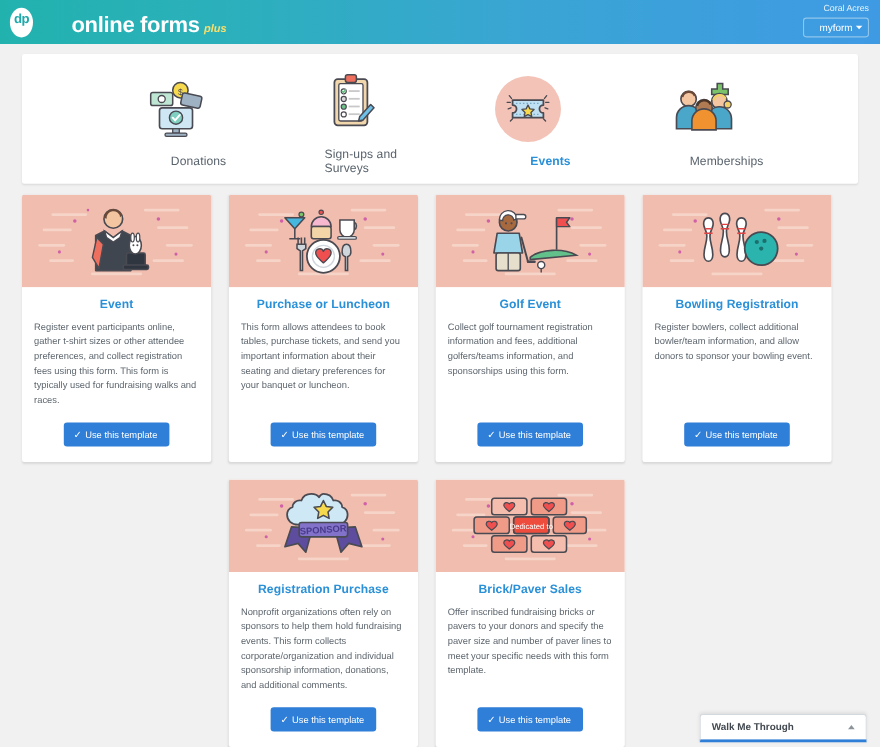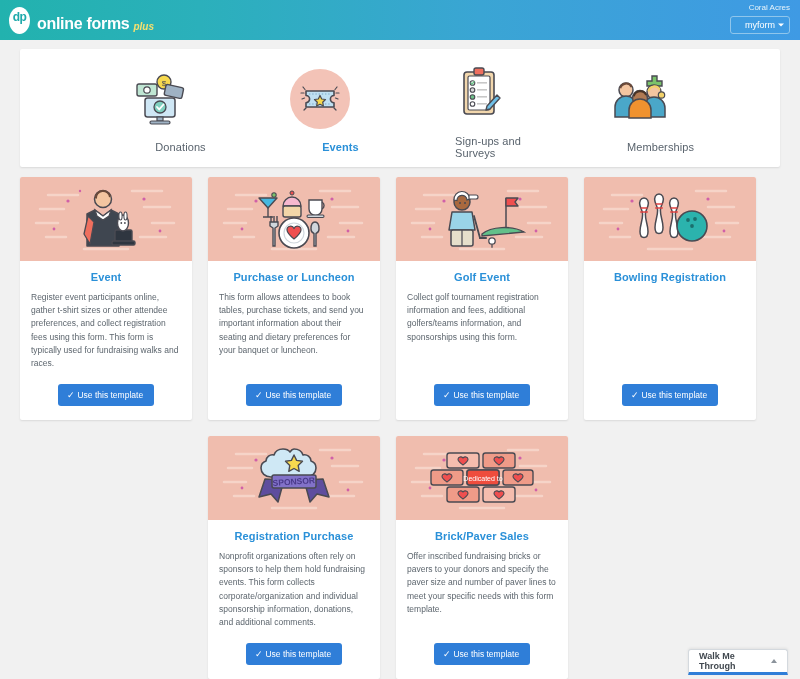--- a/index.html
+++ b/index.html
@@ -18,22 +18,23 @@
     display: flex; align-items: center;
   }
   .brand { display: flex; align-items: flex-end; gap: 7px; margin-left: 9px; }
   .logo-circle {
     width: 21px; height: 27px; border-radius: 50%;
     background: #ffffff; color: #1fa9ab;
     font-size: 12px; font-weight: bold; line-height: 21px;
     text-align: center; letter-spacing: -0.5px;
   }
   .brand-name {
-    color: #ffffff; font-size: 16px; font-weight: bold; letter-spacing: -0.3px;
+    color: #ffffff; font-size: 20px; font-weight: bold; letter-spacing: -0.3px;
     line-height: 21px;
+    margin-left: 28px;
   }
   .brand-plus {
     color: #f7e06e; font-size: 10px; font-style: italic; font-weight: bold;
     line-height: 14px; margin-left: -3px;
   }
   .acct { position: absolute; right: 10px; top: 2px; text-align: right; }
   .acct-name { color: #e8f4fb; font-size: 8px; line-height: 12px; }
   .acct-select {
     margin-top: 2px;
     border: 1px solid #8fc6ec; border-radius: 3px;
@@ -103,21 +104,21 @@
     border: none; border-radius: 3px;
     font-family: inherit; font-size: 8.5px;
     padding: 6px 11px 6px 9px;
     cursor: pointer; display: inline-flex; align-items: center; gap: 3px;
   }
   .tpl-btn .chk { font-size: 9px; line-height: 1; }
 
   
   .wmt {
     position: absolute; right: 12px; bottom: 4px;
-    width: 100px; height: 26px;
+    width: 152px; height: 26px;
     background: #ffffff;
     border: 1px solid #d4d9de;
     border-bottom: 3px solid #2f7ed8;
     border-radius: 3px 3px 0 0;
     display: flex; align-items: center; justify-content: space-between;
     padding: 0 10px;
     box-shadow: 0 -1px 3px rgba(0,0,0,0.07);
     cursor: pointer;
   }
   .wmt-label { font-size: 9px; color: #41484f; font-weight: bold; }
@@ -159,46 +160,20 @@
         <text x="33" y="16" font-size="8" text-anchor="middle" fill="#4a4a52" font-family="Liberation Sans">$</text>
         <rect x="34" y="16" width="18" height="11" rx="2" fill="#9fb2c4" stroke="#4a4a52" stroke-width="1.4" transform="rotate(12 43 21)"></rect>
         <rect x="14" y="28" width="30" height="19" rx="2.5" fill="#cfe7f5" stroke="#4a4a52" stroke-width="1.5"></rect>
         <circle cx="29" cy="37" r="6" fill="#7fd0c0" stroke="#4a4a52" stroke-width="1.3"></circle>
         <path d="M26 37 l2.2 2.4 L32.5 34.5" stroke="#fff" stroke-width="1.8" fill="none" stroke-linecap="round"></path>
         <rect x="26" y="47" width="6" height="4" fill="#9fb2c4" stroke="#4a4a52" stroke-width="1.2"></rect>
         <rect x="19" y="51" width="20" height="3" rx="1.5" fill="#9fb2c4" stroke="#4a4a52" stroke-width="1.2"></rect>
       </svg>
     </div>
     <div class="nav-label">Donations</div>
-  </div>
-
-  <div class="navitem active">
-    <div class="nav-art">
-      <div class="nav-circle">
-        <svg width="44" height="38" viewBox="0 0 44 38">
-          <path d="M8 11 h28 v4.5 a3.6 3.6 0 0 0 0 7.2 V27 H8 v-4.3 a3.6 3.6 0 0 0 0-7.2 Z" fill="#bfe0f2" stroke="#4a4a52" stroke-width="1.6" stroke-linejoin="round"></path>
-          <g stroke="#7aa9c6" stroke-width="1" stroke-dasharray="1.4 1.8">
-            <line x1="11" y1="14" x2="33" y2="14"></line>
-            <line x1="11" y1="24" x2="33" y2="24"></line>
-          </g>
-          <path d="M22 15.5 l1.7 3.5 3.8 .5 -2.8 2.7 .7 3.8 -3.4-1.8 -3.4 1.8 .7-3.8 -2.8-2.7 3.8-.5 Z" fill="#f7d94e" stroke="#4a4a52" stroke-width="1.2" stroke-linejoin="round"></path>
-          <g stroke="#4a4a52" stroke-width="1.2" stroke-linecap="round">
-            <line x1="5" y1="7" x2="7" y2="9.5"></line>
-              <line x1="3" y1="13" x2="6" y2="13"></line>
-            <line x1="4" y1="19" x2="6.5" y2="18"></line>
-            <line x1="39" y1="7" x2="37" y2="9.5"></line>
-              <line x1="41" y1="13" x2="38" y2="13"></line>
-            <line x1="40" y1="19" x2="37.5" y2="18"></line>
-            <line x1="6" y1="30" x2="8" y2="28"></line>
-              <line x1="38" y1="30" x2="36" y2="28"></line>
-          </g>
-        </svg>
-      </div>
-    </div>
-    <div class="nav-label">Events</div>
   </div>
 
   <div class="navitem">
     <div class="nav-art">
       <svg width="58" height="58" viewBox="0 0 58 58">
         <rect x="13" y="8" width="30" height="42" rx="3" fill="#f2d7ad" stroke="#4a4a52" stroke-width="1.6"></rect>
         <rect x="17" y="12" width="22" height="34" rx="1.5" fill="#ffffff" stroke="#4a4a52" stroke-width="1.2"></rect>
         <rect x="23" y="4" width="10" height="7" rx="2" fill="#ef6f5e" stroke="#4a4a52" stroke-width="1.4"></rect>
         <circle cx="21.5" cy="19" r="2.3" fill="#fff" stroke="#4a4a52" stroke-width="1.1"></circle>
         <path d="M20.2 19 l1 1.2 L23 17.6" stroke="#6ec28a" stroke-width="1.4" fill="none" stroke-linecap="round"></path>
@@ -206,20 +181,46 @@
         <circle cx="21.5" cy="33" r="2.3" fill="#6ec28a" stroke="#4a4a52" stroke-width="1.1"></circle>
         <circle cx="21.5" cy="40" r="2.3" fill="#fff" stroke="#4a4a52" stroke-width="1.1"></circle>
         <rect x="26" y="18" width="10" height="1.6" fill="#c8c8c8"></rect>
         <rect x="26" y="25" width="10" height="1.6" fill="#c8c8c8"></rect>
         <rect x="26" y="32" width="10" height="1.6" fill="#c8c8c8"></rect>
         <rect x="26" y="39" width="10" height="1.6" fill="#c8c8c8"></rect>
         <path d="M36 42 L46 31 L49 34 L39 45 L35 46 Z" fill="#6fc0e8" stroke="#4a4a52" stroke-width="1.4" stroke-linejoin="round"></path>
       </svg>
     </div>
     <div class="nav-label">Sign-ups and Surveys</div>
+  </div>
+
+  <div class="navitem active">
+    <div class="nav-art">
+      <div class="nav-circle">
+        <svg width="44" height="38" viewBox="0 0 44 38">
+          <path d="M8 11 h28 v4.5 a3.6 3.6 0 0 0 0 7.2 V27 H8 v-4.3 a3.6 3.6 0 0 0 0-7.2 Z" fill="#bfe0f2" stroke="#4a4a52" stroke-width="1.6" stroke-linejoin="round"></path>
+          <g stroke="#7aa9c6" stroke-width="1" stroke-dasharray="1.4 1.8">
+            <line x1="11" y1="14" x2="33" y2="14"></line>
+            <line x1="11" y1="24" x2="33" y2="24"></line>
+          </g>
+          <path d="M22 15.5 l1.7 3.5 3.8 .5 -2.8 2.7 .7 3.8 -3.4-1.8 -3.4 1.8 .7-3.8 -2.8-2.7 3.8-.5 Z" fill="#f7d94e" stroke="#4a4a52" stroke-width="1.2" stroke-linejoin="round"></path>
+          <g stroke="#4a4a52" stroke-width="1.2" stroke-linecap="round">
+            <line x1="5" y1="7" x2="7" y2="9.5"></line>
+              <line x1="3" y1="13" x2="6" y2="13"></line>
+            <line x1="4" y1="19" x2="6.5" y2="18"></line>
+            <line x1="39" y1="7" x2="37" y2="9.5"></line>
+              <line x1="41" y1="13" x2="38" y2="13"></line>
+            <line x1="40" y1="19" x2="37.5" y2="18"></line>
+            <line x1="6" y1="30" x2="8" y2="28"></line>
+              <line x1="38" y1="30" x2="36" y2="28"></line>
+          </g>
+        </svg>
+      </div>
+    </div>
+    <div class="nav-label">Events</div>
   </div>
 
   <div class="navitem">
     <div class="nav-art">
       <svg width="58" height="58" viewBox="0 0 58 58">
         <g stroke="#4a4a52" stroke-width="1.4">
           <path d="M41 6 h5 v5 h5 v5 h-5 v5 h-5 v-5 h-5 v-5 h5 z" fill="#7ac36a"></path>
         </g>
         <circle cx="15" cy="20" r="7" fill="#f3c5a0" stroke="#4a4a52" stroke-width="1.5"></circle>
         <path d="M8.5 18 a7 7 0 0 1 13.2 -1.5 l-2 1 a5 5 0 0 0 -9.4 1 z" fill="#6b4a3a"></path>
@@ -429,20 +430,21 @@
             <path d="M44.6 20 h6.8 M44.2 24 h7.6"></path>
           </g>
           <circle cx="66" cy="38" r="15" fill="#2bb3ad" stroke="#4a4a52" stroke-width="1.6"></circle>
           <circle cx="62" cy="32" r="1.9" fill="#1b6f6d"></circle>
           <circle cx="69" cy="31" r="1.9" fill="#1b6f6d"></circle>
           <circle cx="66" cy="38" r="1.9" fill="#1b6f6d"></circle>
         </svg>
       </div>
       <div class="card-body">
         <div class="card-title">Bowling Registration</div>
+        <div class="card-desc">Register bowlers, collect additional bowler/team information, and allow donors to sponsor your bowling event.</div>
       </div>
       <div class="card-foot">
         <button class="tpl-btn">
           <span class="chk">✓</span>
           <span>Use this template</span>
         </button>
       </div>
     </div>
 
     <div style="width:172px;"></div>

